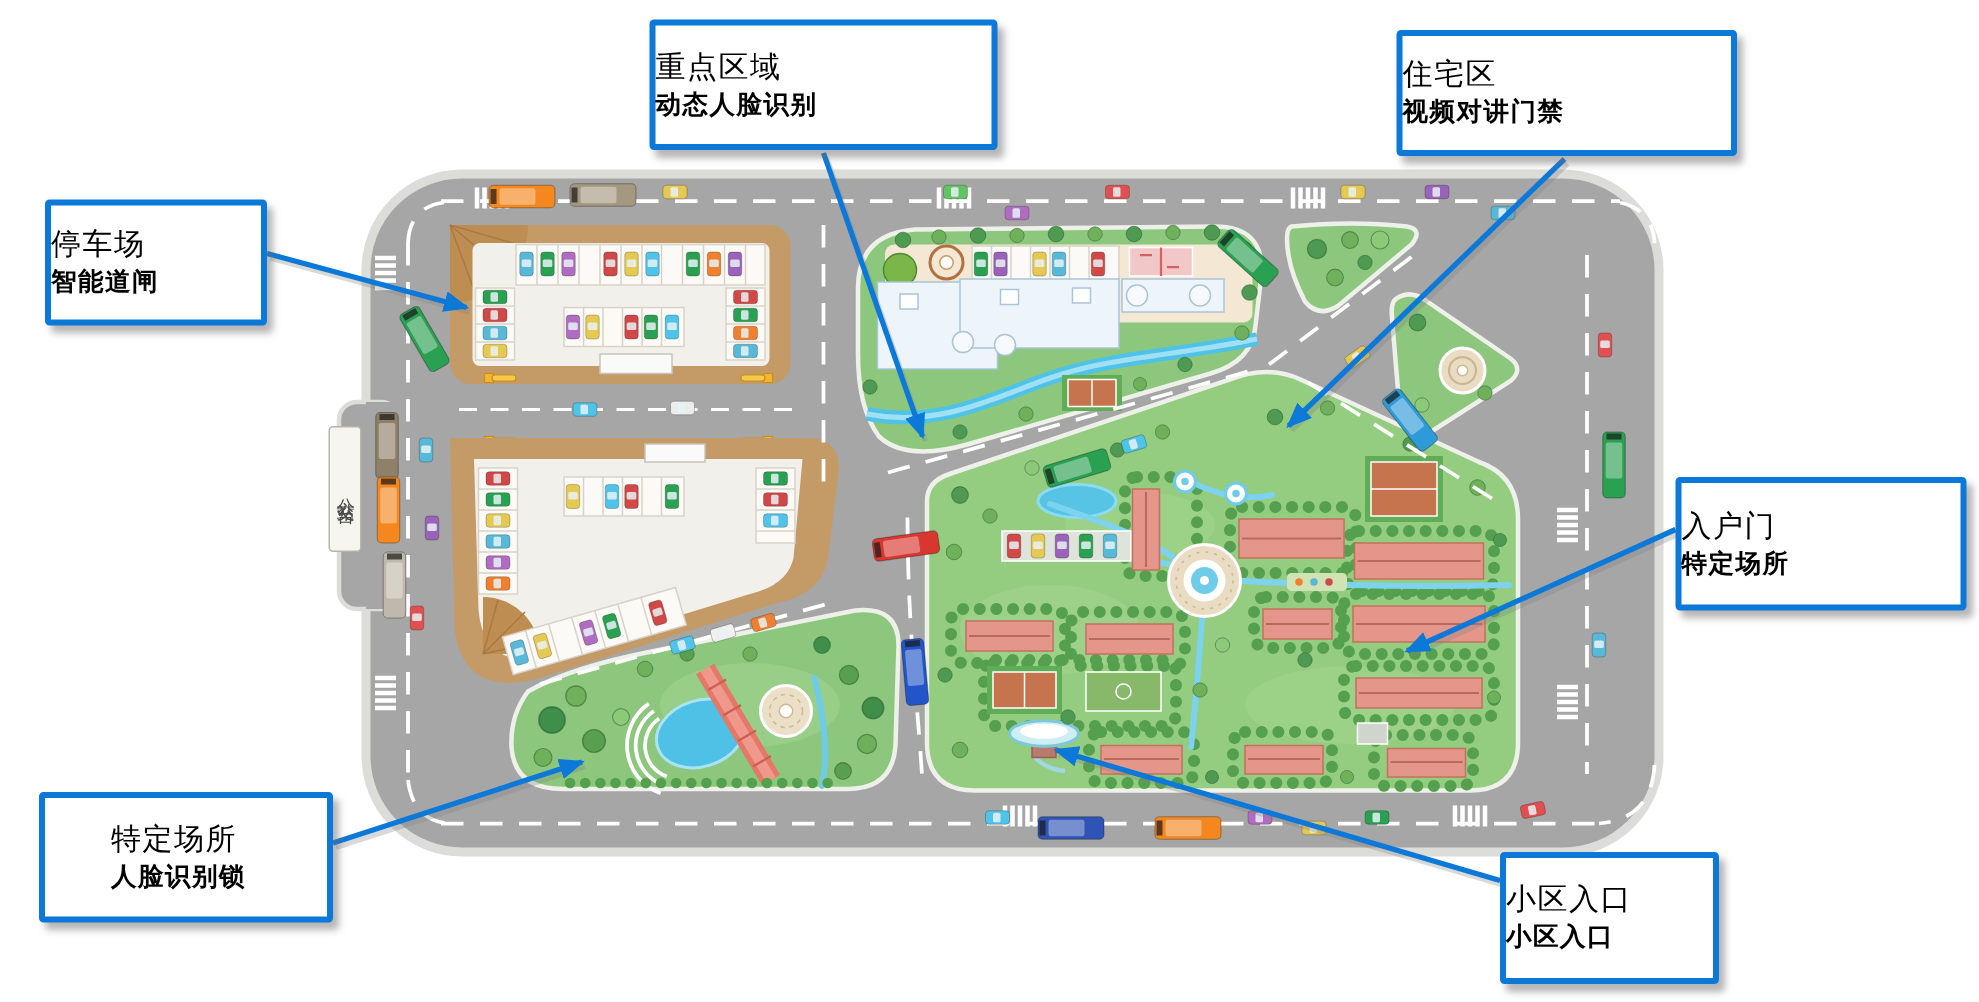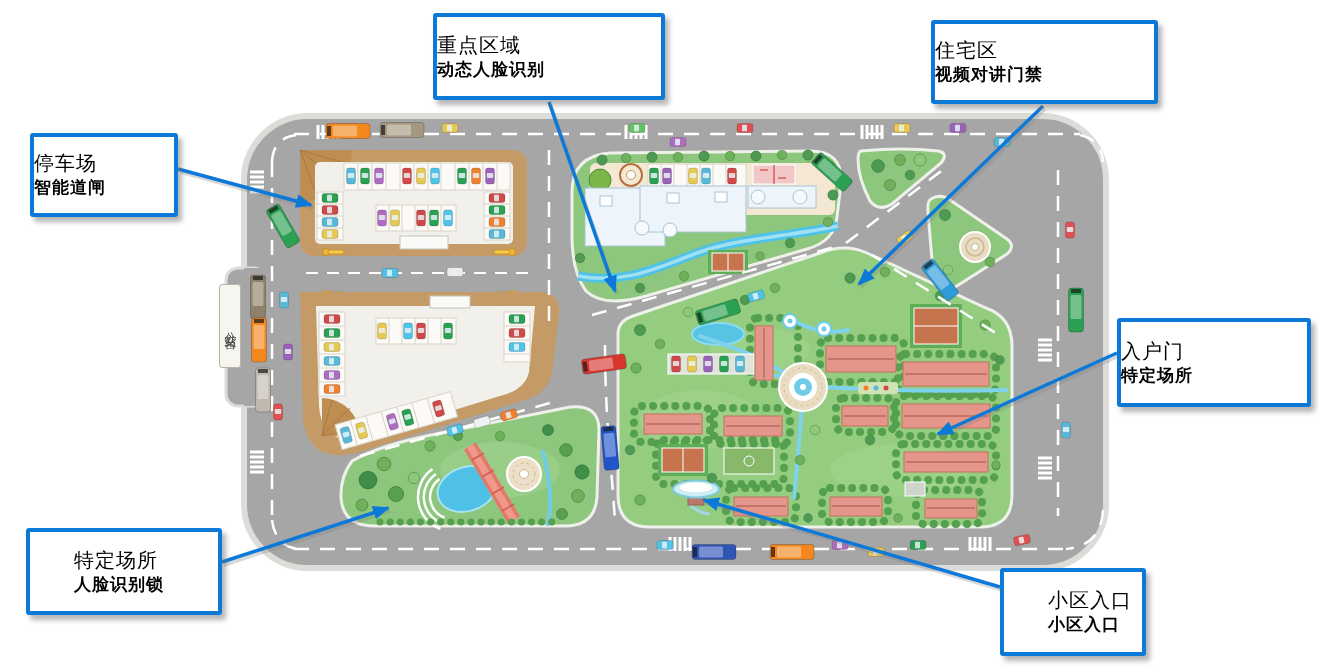--- a/index.html
+++ b/index.html
@@ -461,18 +461,18 @@
 <div class="callout" style="left:1117px;top:318px;width:194px;height:89px;">
   <div class="l1">入户门</div>
   <div class="l2">特定场所</div>
 </div>
 
 <div class="callout" style="left:26px;top:528px;width:196px;height:87px;padding-left:44px;">
   <div class="l1">特定场所</div>
   <div class="l2">人脸识别锁</div>
 </div>
 
-<div class="callout" style="left:1000px;top:568px;width:146px;height:88px;padding-left:44px;">
+<div class="callout" style="left:1000px;top:568px;width:146px;height:88px;">
   <div class="l1">小区入口</div>
   <div class="l2">小区入口</div>
 </div>
 
 </div>
 
 </body></html>

